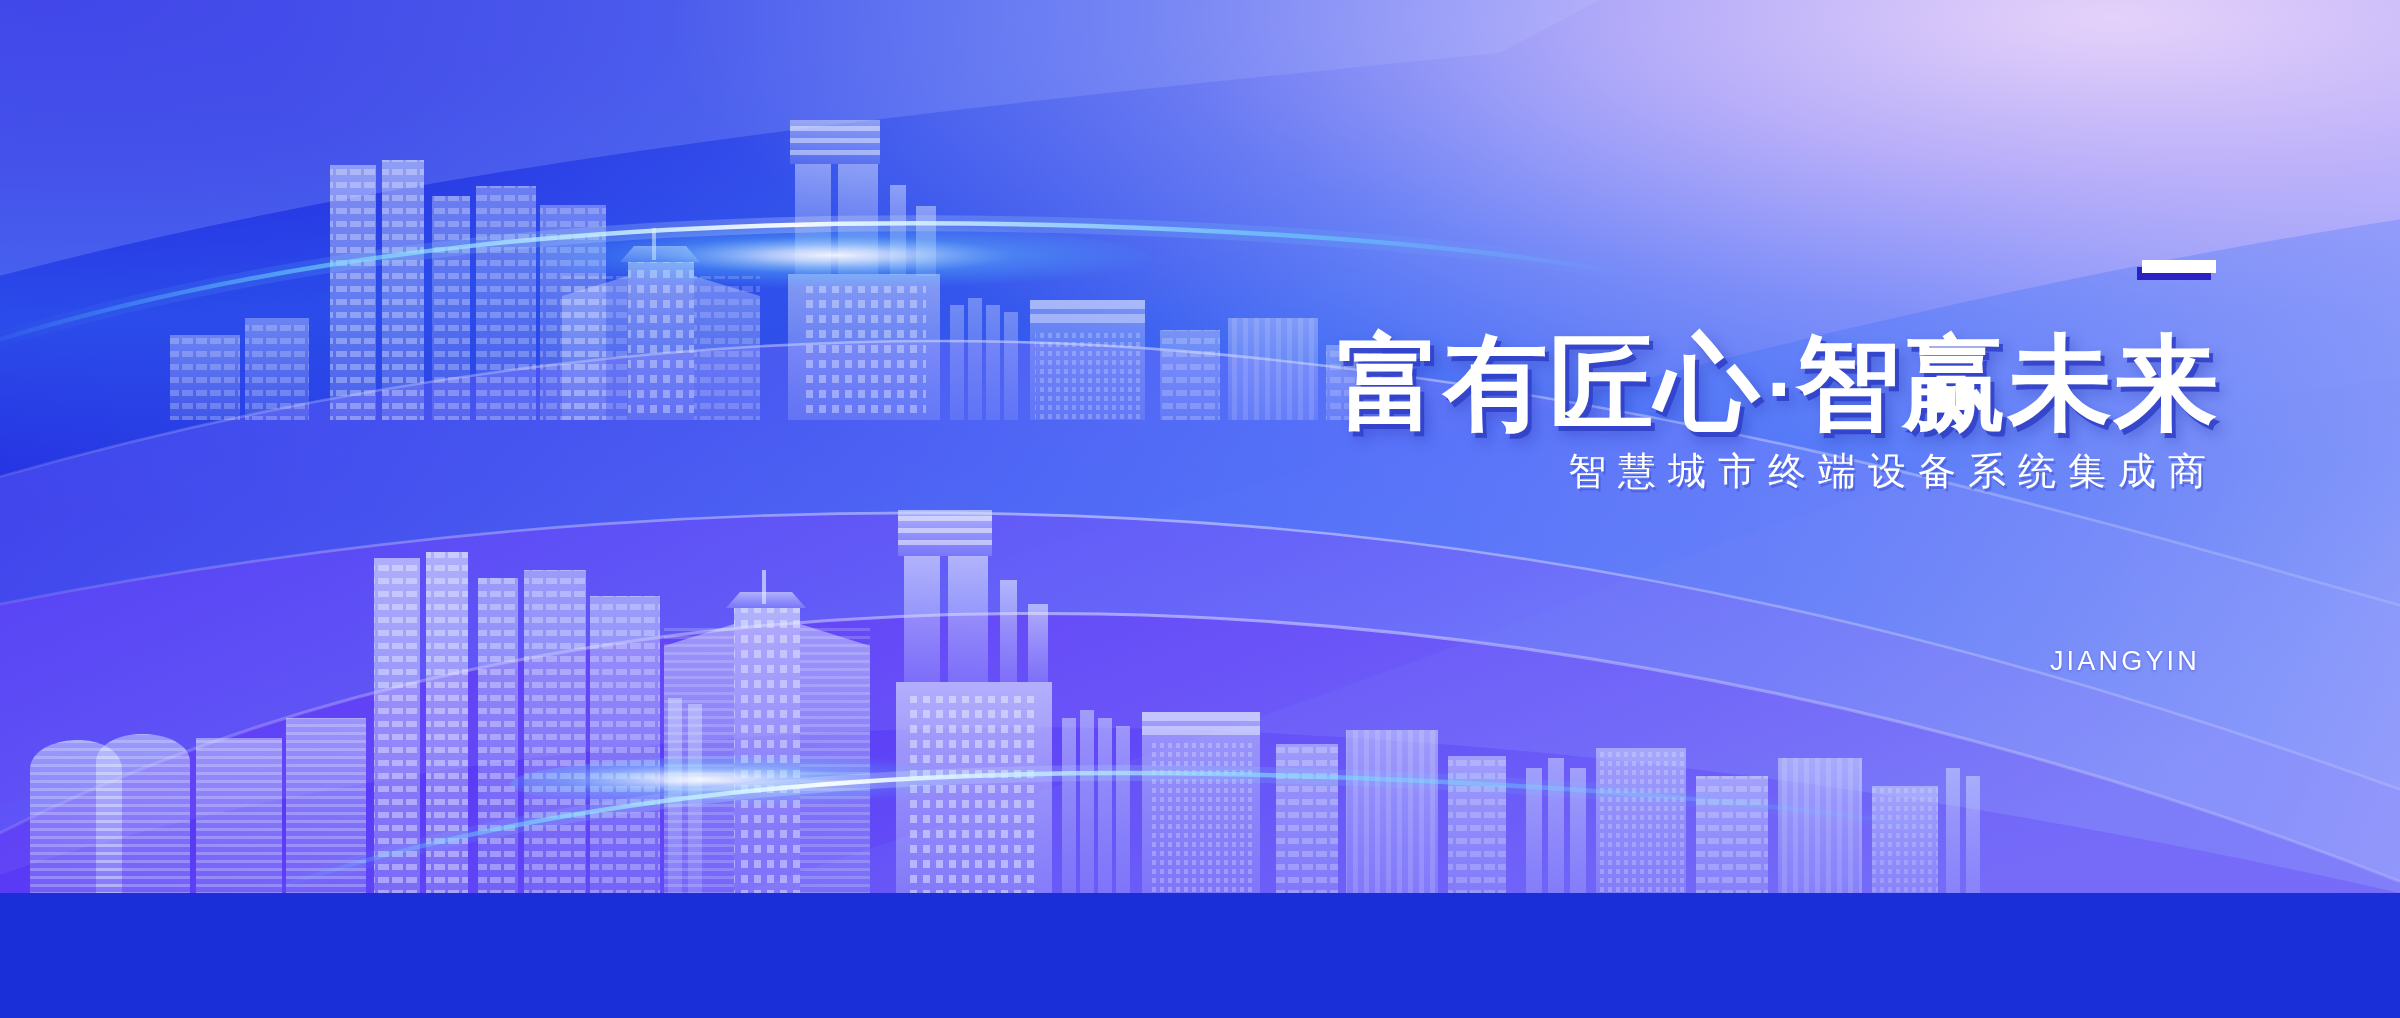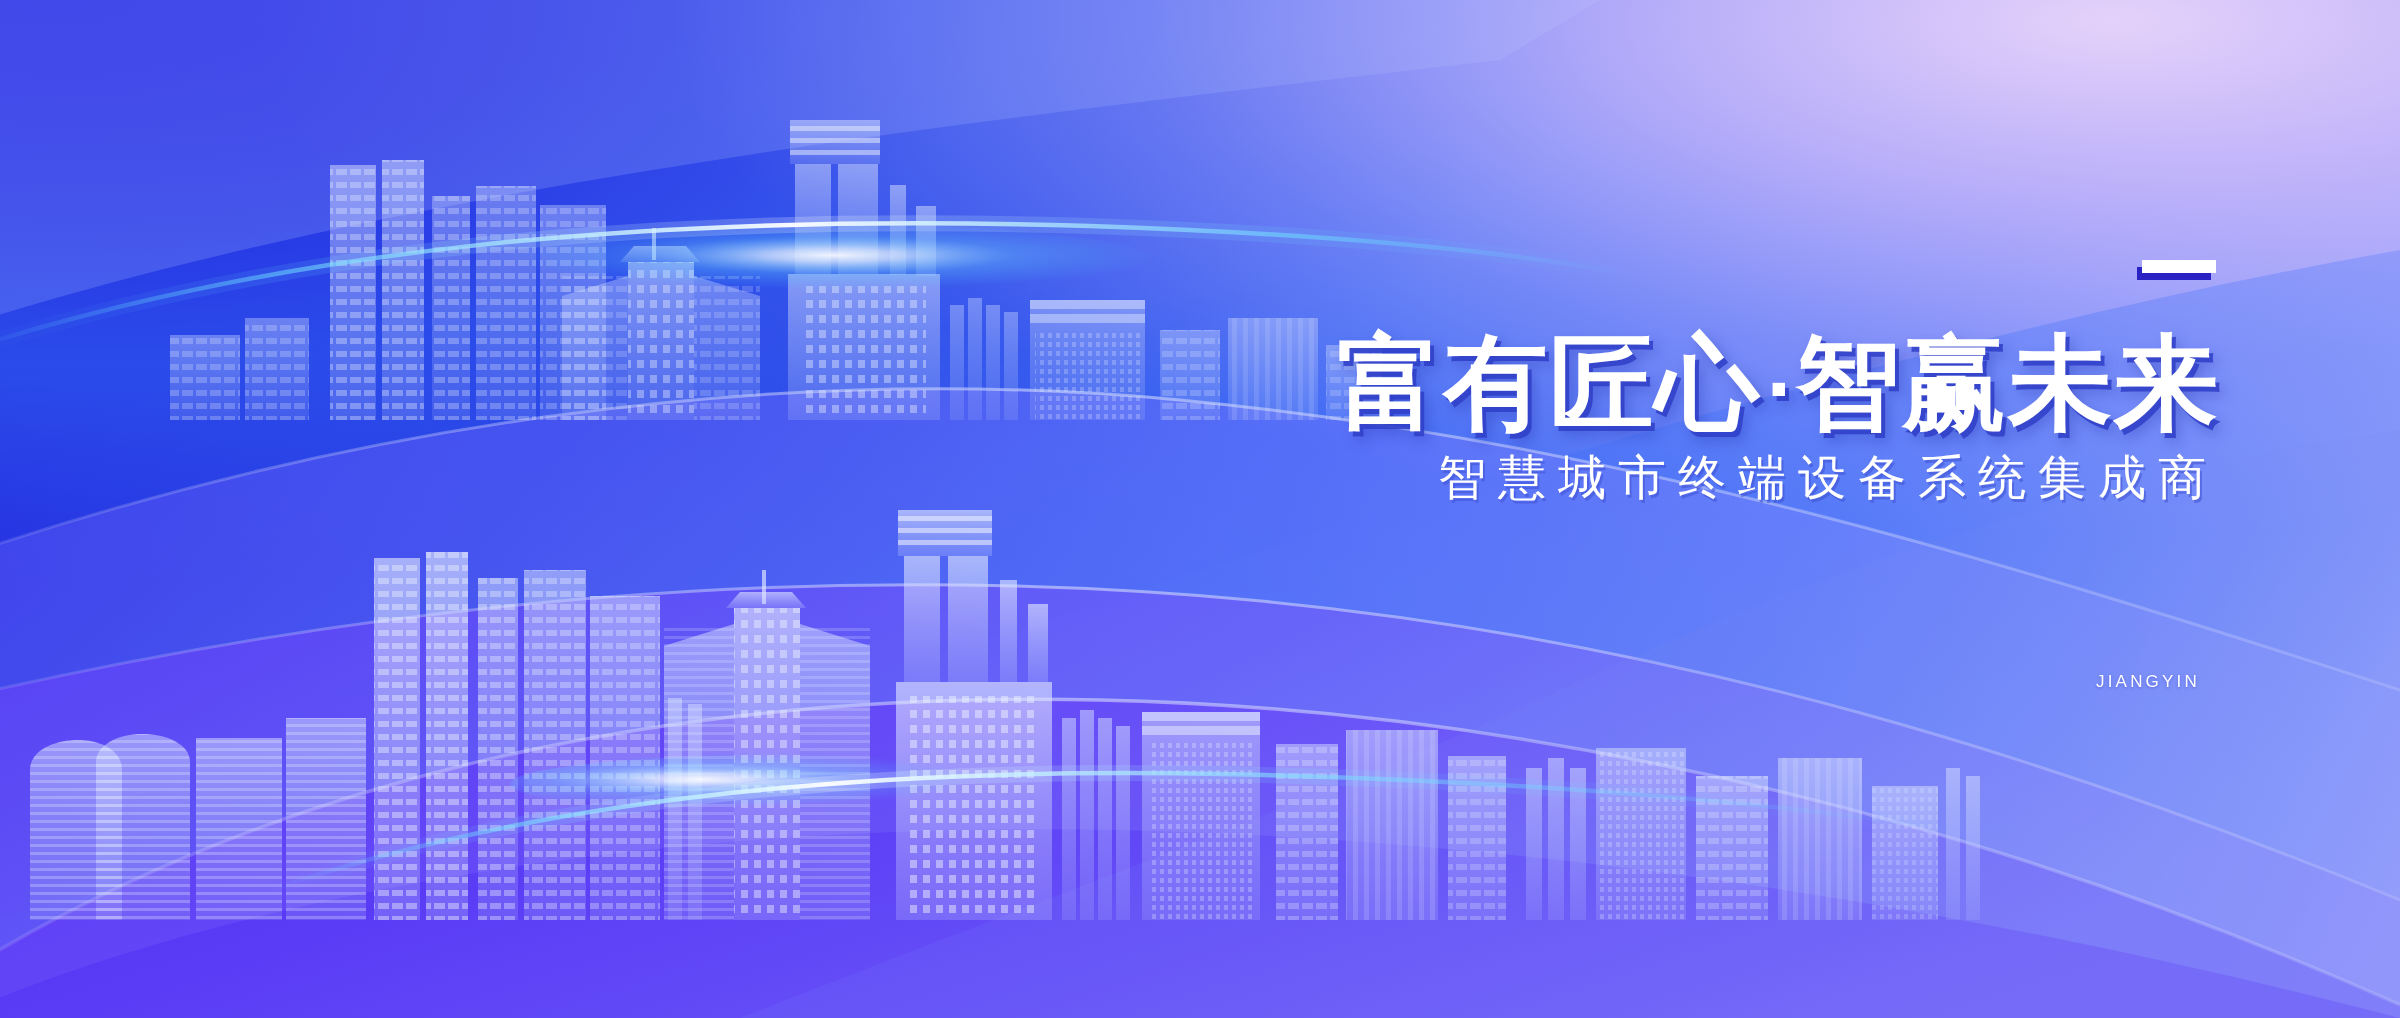--- a/index.html
+++ b/index.html
@@ -1,21 +1,21 @@
 <!DOCTYPE html>
 <html><head>
 <meta charset="utf-8">
 <style>
   html,body{margin:0;padding:0;background:#1a2fd8;}
   *{box-sizing:border-box;}
 
   #banner{
     position:relative;
     width:2400px;
-    height:1018px;
+    height:893px;
     overflow:hidden;
     font-family:"Liberation Sans","DejaVu Sans",sans-serif;
     background:
       radial-gradient(125% 105% at 88% 2%, rgba(236,214,250,0.95) 0%, rgba(206,186,250,0.82) 16%, rgba(176,170,250,0.45) 32%, rgba(120,140,250,0.10) 48%, rgba(0,0,0,0) 62%),
       radial-gradient(90% 80% at 2% 0%, #2222e0 0%, #2630e2 22%, #2b4cea 45%, rgba(43,76,234,0) 72%),
       linear-gradient(118deg, #2323de 0%, #2a44e6 26%, #3564f3 52%, #5a7bf8 72%, #9fa8fb 92%, #cbbcfb 100%);
   }
 
   
   #bgwaves{position:absolute;inset:0;width:100%;height:100%;display:block;}
@@ -61,38 +61,38 @@
   }
   #headline .sep{
     font-size:70px;
     vertical-align:middle;
     letter-spacing:0;
     padding:0 4px;
   }
 
   #subtitle{
     margin:14px 0 0 0;
-    font-size:48px;
+    font-size:38px;
     line-height:1.1;
     font-weight:normal;
     color:#ffffff;
     letter-spacing:12px;
     white-space:nowrap;
     padding-right:2px;
     text-shadow:2px 3px 0 rgba(64,80,210,0.55);
     font-family:"DejaVu Sans","Liberation Sans",sans-serif;
   }
 
   #company-block{
     position:absolute;
     right:200px;
-    top:668px;
+    top:640px;
     text-align:left;
     color:#ffffff;
-    font-size:17px;
+    font-size:27px;
     line-height:1.62;
     letter-spacing:3.2px;
     font-family:"Liberation Sans","DejaVu Sans",sans-serif;
     text-shadow:0 1px 3px rgba(40,50,170,0.45);
   }
   #company-block div{white-space:nowrap;}
 </style>
 </head>
 <body>
 

